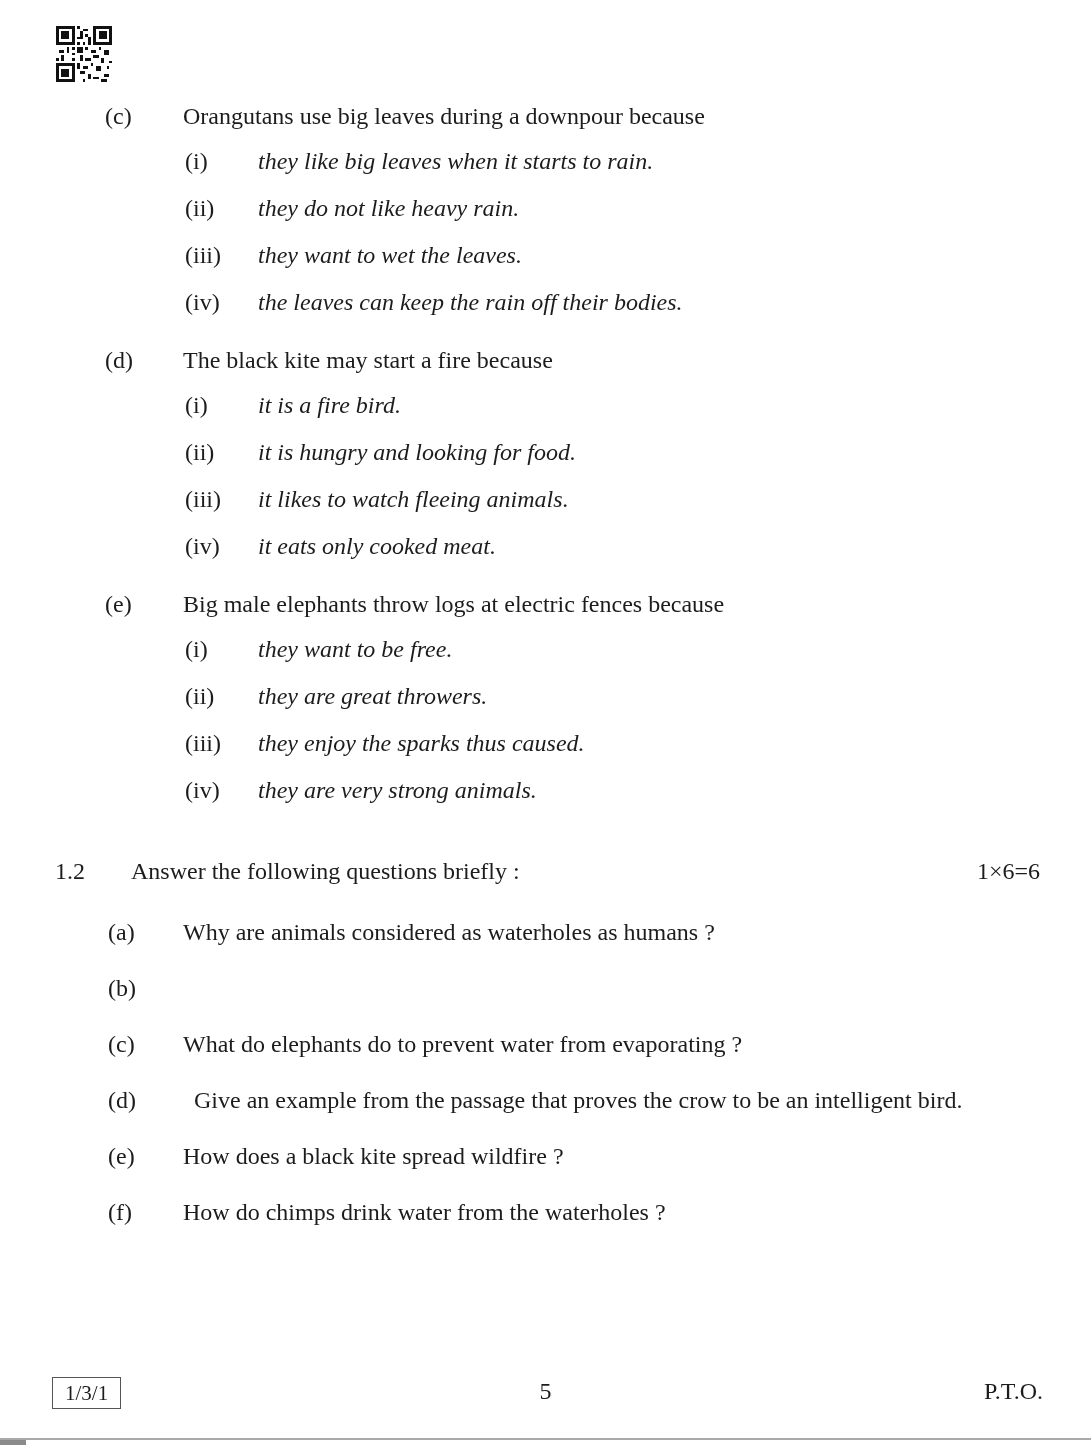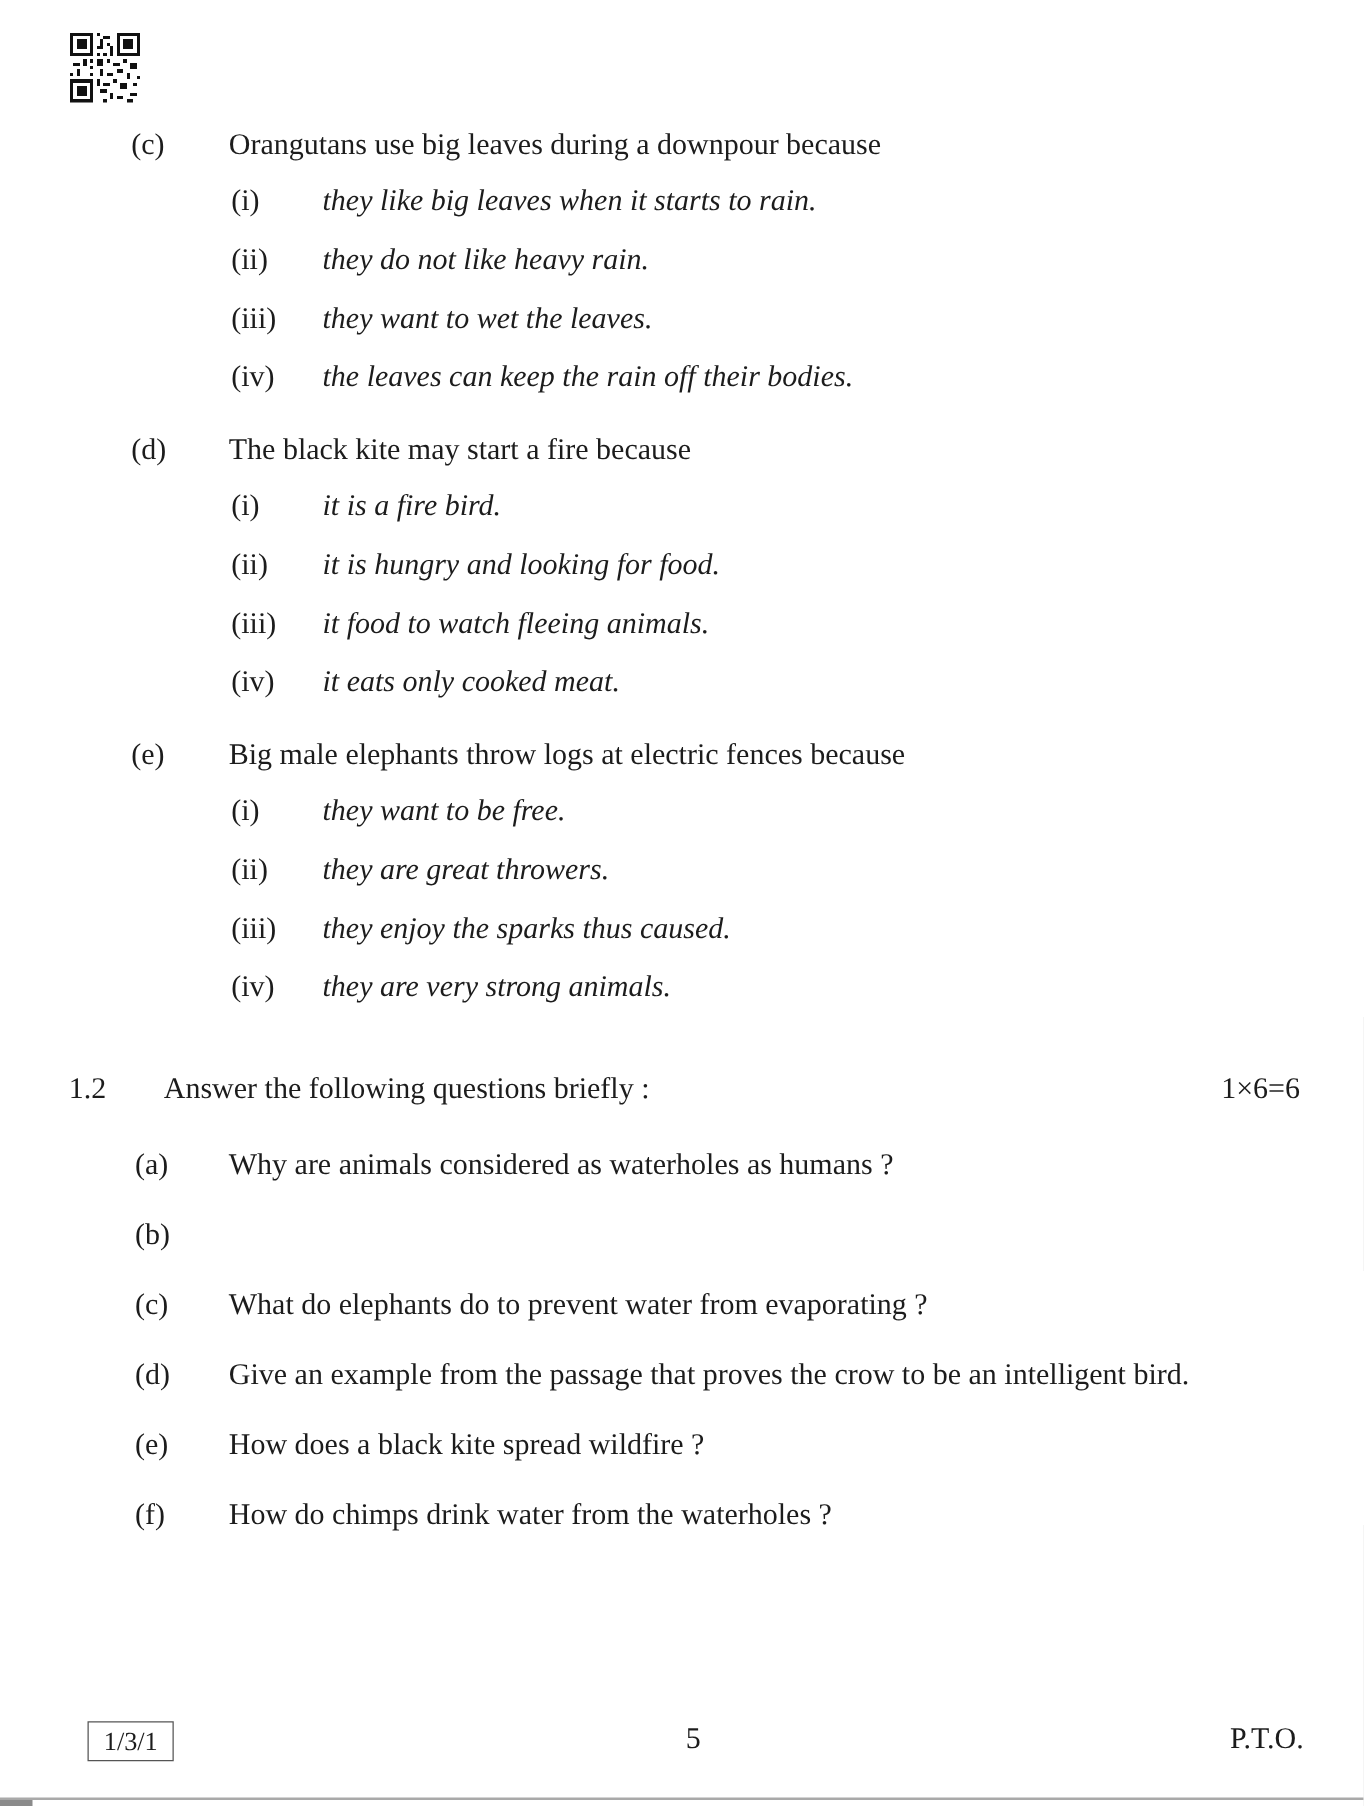--- a/index.html
+++ b/index.html
@@ -44,26 +44,26 @@
     margin-right: 51px;
     margin-bottom: 29px;
   }
   .sec-num { flex: 0 0 55px; }
   .sec-title { flex: 1; margin-left: 21px; }
   .sec-marks { white-space: nowrap; }
 
   .qa-item { display: flex; margin-left: 108px; margin-bottom: 24px; }
   .qa-label { flex: 0 0 75px; }
   .qa-text { width: 800px; }
-  .qa-text.justify { text-align: justify; }
+  .qa-text.justify { text-align: justify; margin-left: 11px; }
 
   
   .footer {
     position: absolute;
-    left: 18px;
+    left: 0;
     right: 0;
     bottom: 30px;
     height: 40px;
     padding-left: 16px;
   }
   .paper-code {
     position: absolute;
     left: 52px;
     top: 2px;
     font-size: 21px;
@@ -191,21 +191,21 @@
       <div class="opt-row">
         <span class="opt-label">(i)</span>
         <span class="opt-text">it is a fire bird.</span>
       </div>
       <div class="opt-row">
         <span class="opt-label">(ii)</span>
         <span class="opt-text">it is hungry and looking for food.</span>
       </div>
       <div class="opt-row">
         <span class="opt-label">(iii)</span>
-        <span class="opt-text">it food to watch fleeing animals.</span>
+        <span class="opt-text">it likes to watch fleeing animals.</span>
       </div>
       <div class="opt-row">
         <span class="opt-label">(iv)</span>
         <span class="opt-text">it eats only cooked meat.</span>
       </div>
     </section>
 
     <section class="mcq">
       <div class="stem-row">
         <span class="q-label">(e)</span>

